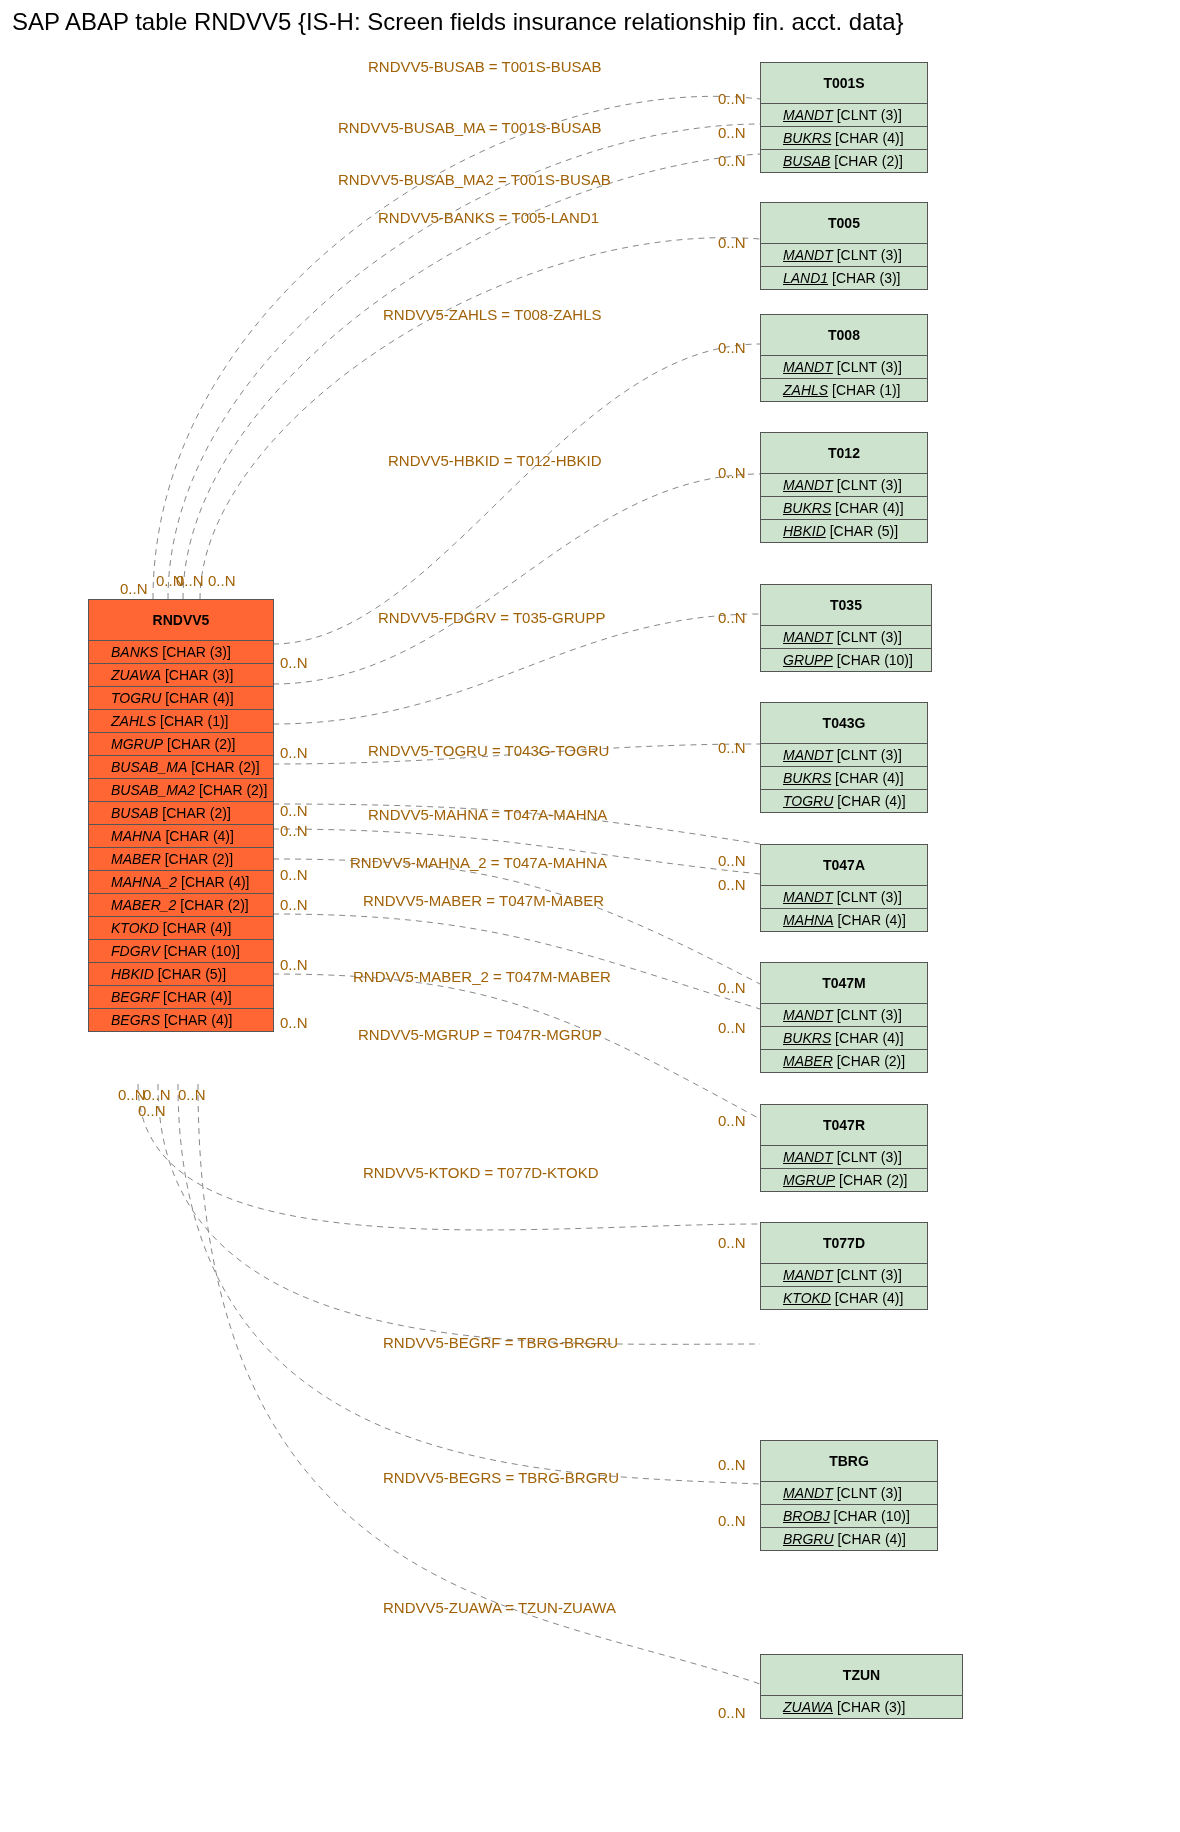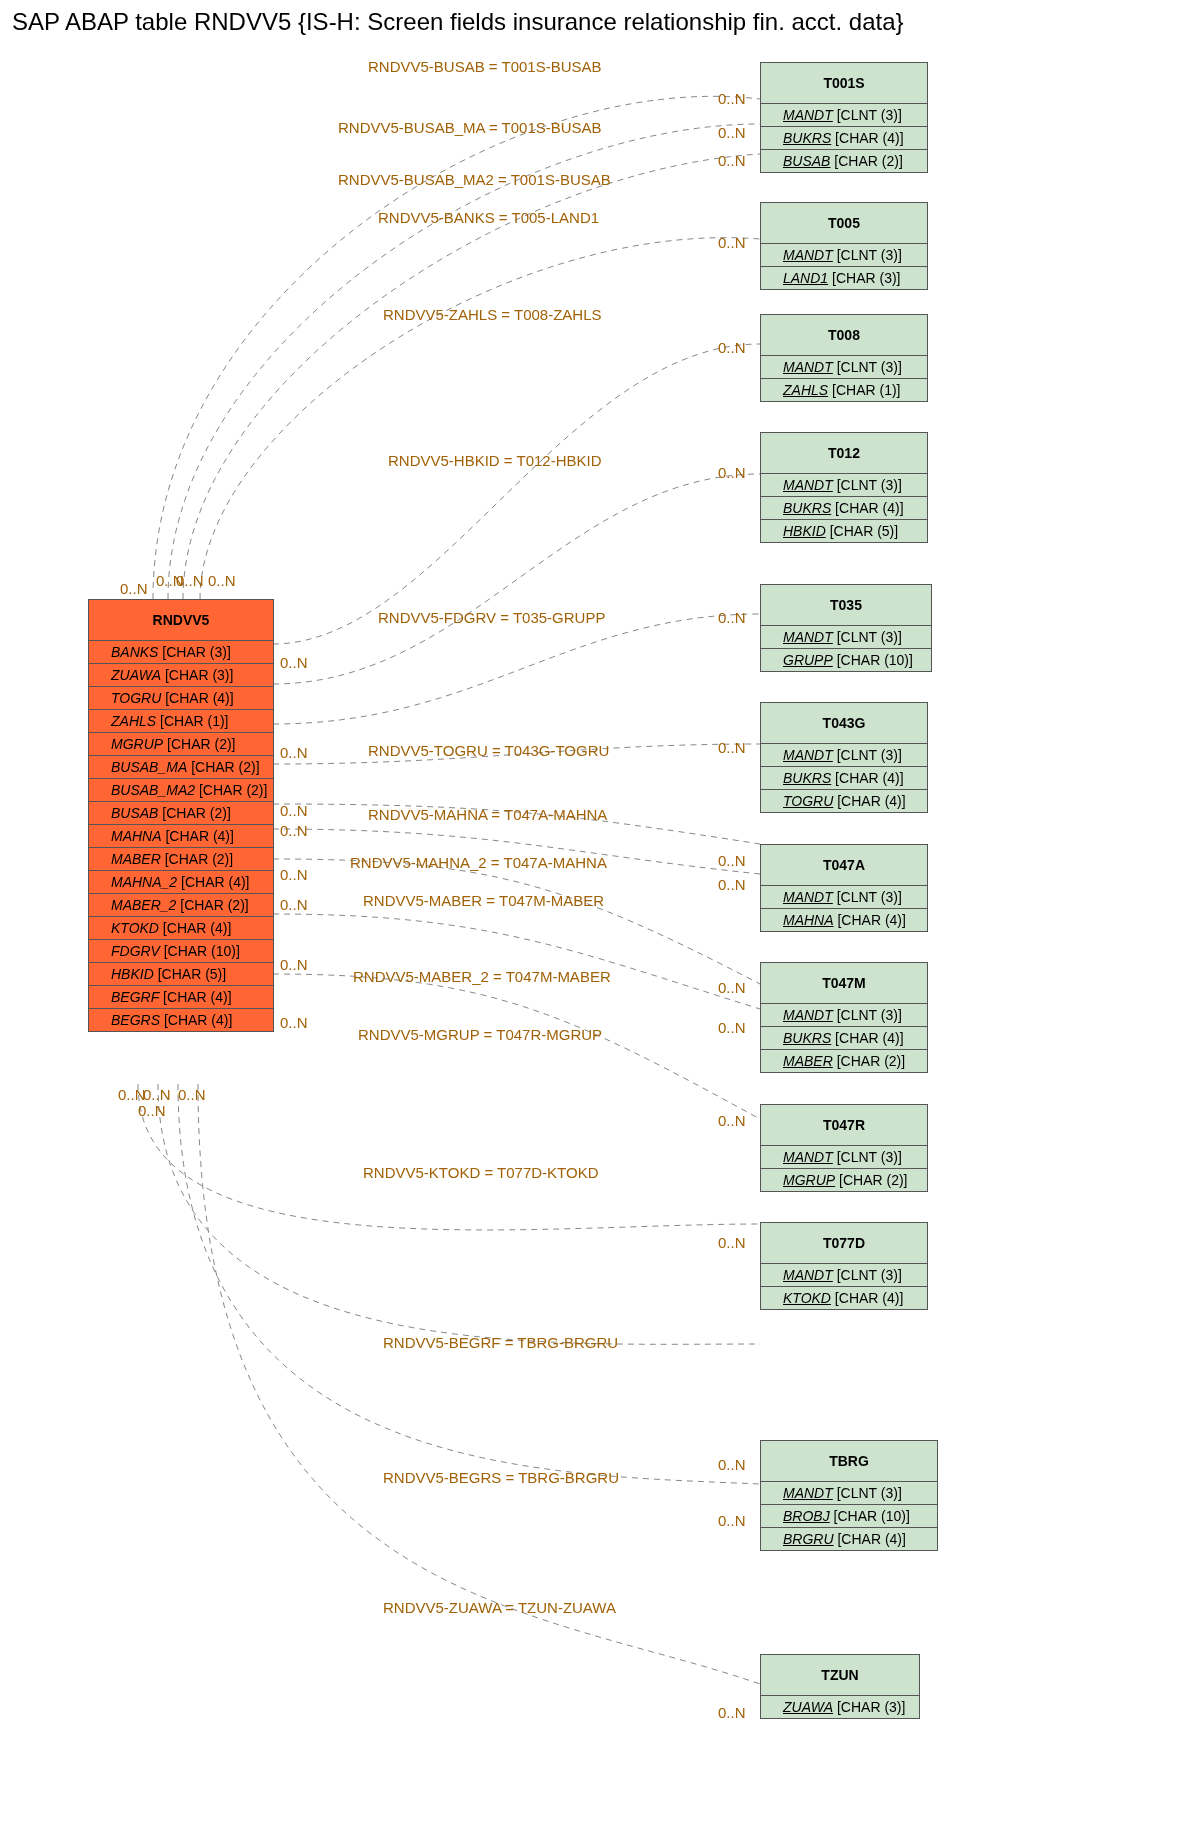--- a/index.html
+++ b/index.html
@@ -174,21 +174,21 @@
     <div class="row"><span class="italic ul">KTOKD</span> [<span>CHAR (4)</span>]</div>
   </div>
 
   <div class="entity e-ref" style="left:752px; top:1396px; width:178px;">
     <div class="hdr">TBRG</div>
     <div class="row"><span class="italic ul">MANDT</span> [<span>CLNT (3)</span>]</div>
     <div class="row"><span class="italic ul">BROBJ</span> [<span>CHAR (10)</span>]</div>
     <div class="row"><span class="italic ul">BRGRU</span> [<span>CHAR (4)</span>]</div>
   </div>
 
-  <div class="entity e-ref" style="left:752px; top:1610px; width:160px;">
+  <div class="entity e-ref" style="left:752px; top:1610px; width:203px;">
     <div class="hdr">TZUN</div>
     <div class="row"><span class="italic ul">ZUAWA</span> [<span>CHAR (3)</span>]</div>
   </div>
 
   <div class="edge-label" style="left:360px; top:14px;">RNDVV5-BUSAB = T001S-BUSAB</div>
   <div class="edge-label" style="left:330px; top:75px;">RNDVV5-BUSAB_MA = T001S-BUSAB</div>
   <div class="edge-label" style="left:330px; top:127px;">RNDVV5-BUSAB_MA2 = T001S-BUSAB</div>
   <div class="edge-label" style="left:370px; top:165px;">RNDVV5-BANKS = T005-LAND1</div>
   <div class="edge-label" style="left:375px; top:262px;">RNDVV5-ZAHLS = T008-ZAHLS</div>
   <div class="edge-label" style="left:380px; top:408px;">RNDVV5-HBKID = T012-HBKID</div>

